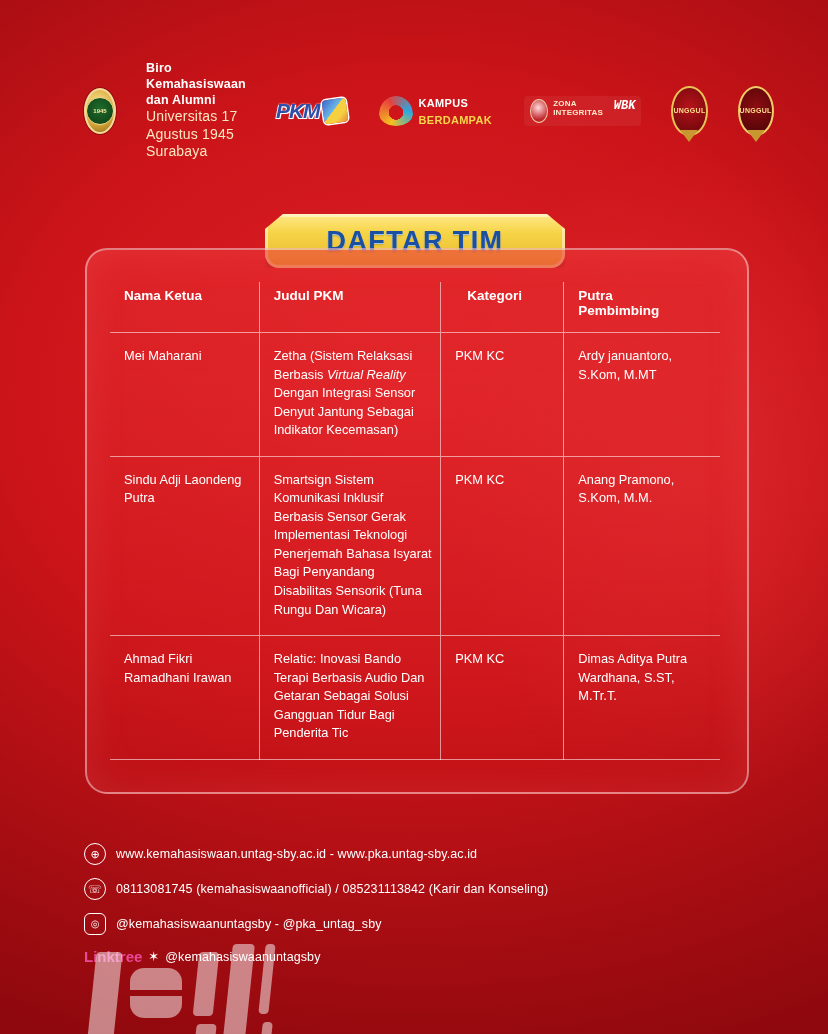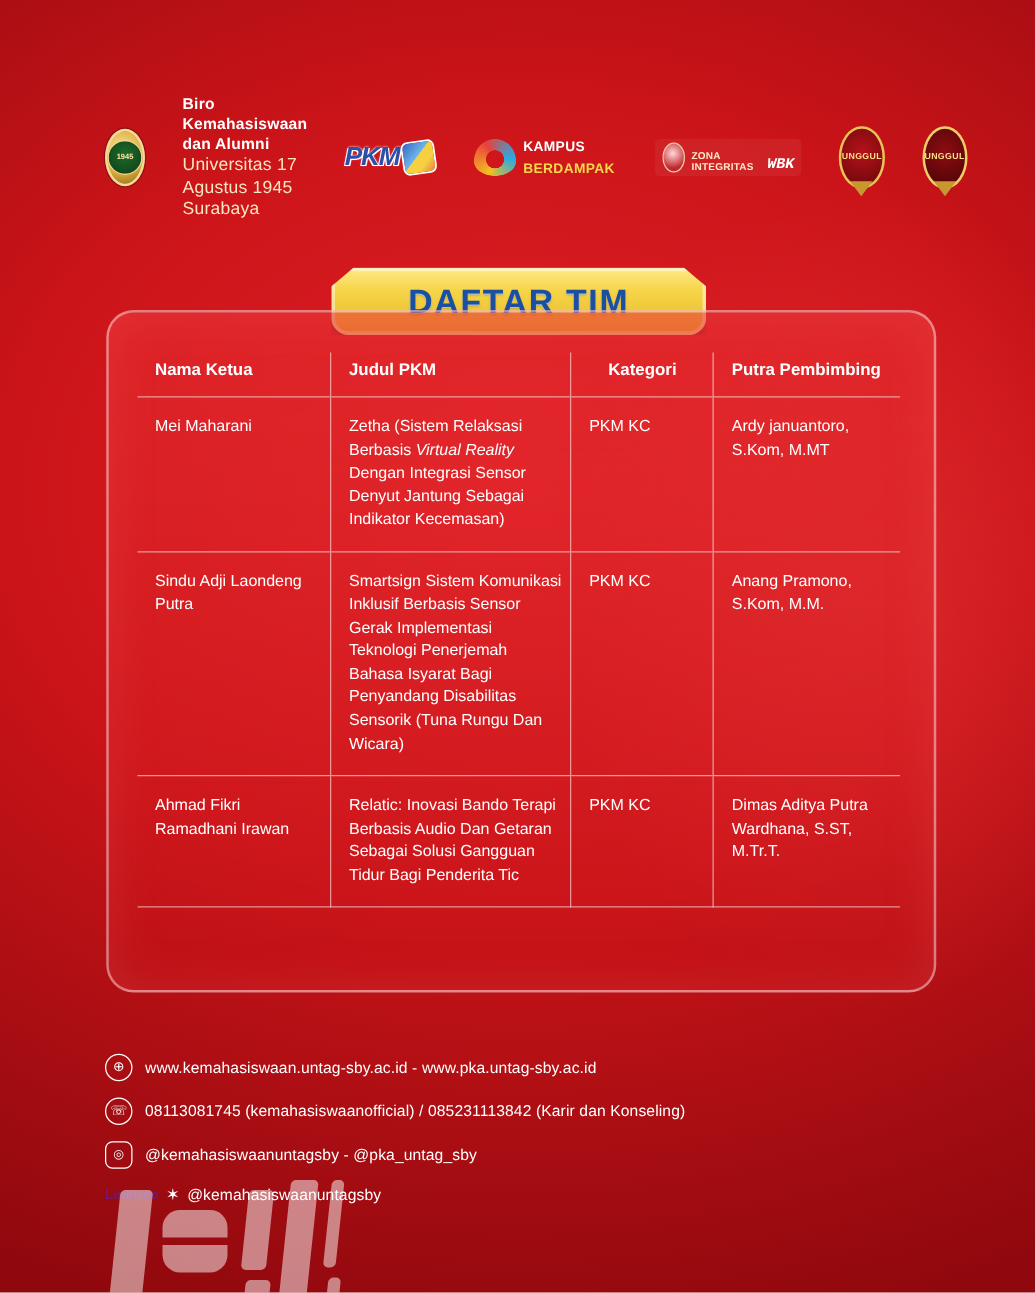--- a/index.html
+++ b/index.html
@@ -28,21 +28,21 @@
 
   
   .glow{
     position:absolute;right:-120px;top:120px;width:520px;height:720px;
     background:radial-gradient(ellipse at center,rgba(255,90,90,.25),rgba(255,0,0,0) 65%);
     pointer-events:none;
   }
 
   
   .header{
-    position:absolute;left:84px;top:96px;right:60px;height:60px;
+    position:absolute;left:84px;top:81px;right:60px;height:60px;
     display:flex;align-items:center;gap:14px;
   }
   .untag-seal{
     width:42px;height:42px;border-radius:50%;
     background:radial-gradient(circle at 40% 35%,#ffe89a,#d8a83a 60%,#8e6a17 100%);
     border:2px solid #f3dc9a;
     display:flex;align-items:center;justify-content:center;
     font-size:7px;color:#2f4a18;font-weight:bold;text-align:center;line-height:1;
     box-shadow:0 0 0 1px rgba(0,0,0,.25);
   }
@@ -78,21 +78,21 @@
     width:34px;height:30px;border-radius:50% 50% 50% 50%/60% 60% 40% 40%;
     background:conic-gradient(from 200deg,#f4c020,#e8413c 35%,#2aa9e0 70%,#f4c020);
     -webkit-mask:radial-gradient(circle at 50% 55%,transparent 30%,#000 31%);
             mask:radial-gradient(circle at 50% 55%,transparent 30%,#000 31%);
   }
   .kampus .kb-text{line-height:1.05;}
   .kampus .kb1{font-size:11px;font-weight:bold;color:#fff;letter-spacing:.3px;}
   .kampus .kb2{font-size:11px;font-weight:bold;color:#f6d64a;letter-spacing:.3px;}
 
   .zi-logo{
-    margin-left:18px;display:flex;align-items:flex-end;gap:5px;
+    margin-left:18px;display:flex;align-items:flex-start;gap:5px;
     background:rgba(255,255,255,.06);padding:3px 6px;border-radius:4px;
   }
   .zi-logo .badge{
     width:22px;height:22px;border-radius:50%;
     background:radial-gradient(circle at 45% 35%,#ffd9d9,#c0272d 70%);
     border:1px solid #f0c7a0;
   }
   .zi-logo .zi-txt{font-size:8px;color:#ffe9c9;line-height:1.15;font-weight:bold;letter-spacing:.2px;}
   .zi-logo .zi-big{font-size:12px;color:#fff;font-weight:bold;font-style:italic;font-family:Liberation Mono, monospace;}
 
@@ -138,21 +138,21 @@
     border:2px solid rgba(255,255,255,.45);
     box-shadow:inset 0 0 40px rgba(255,120,120,.18);
   }
 
   table.tim{
     position:absolute;left:110px;top:282px;width:610px;
     border-collapse:collapse;
   }
   table.tim th{
     font-size:13.5px;font-weight:bold;color:#fff;text-align:left;
-    padding:6px 14px 14px 14px;vertical-align:top;
+    padding:6px 29px 14px 14px;vertical-align:top;
   }
   table.tim th.center{text-align:center;}
   table.tim td{
     font-size:12.8px;color:#fff;vertical-align:top;
     padding:14px 6px 16px 14px;line-height:1.45;
     border-top:1.3px solid rgba(255,255,255,.55);
     border-right:1.3px solid rgba(255,255,255,.55);
   }
   table.tim td:last-child{border-right:none;}
   table.tim tr.head th{border-right:1.3px solid rgba(255,255,255,.55);}
@@ -171,21 +171,21 @@
   }
   .frow{display:flex;align-items:center;gap:10px;margin-bottom:13px;}
   .fico{
     width:20px;height:20px;border-radius:50%;
     border:1.6px solid #fff;display:flex;align-items:center;justify-content:center;
     font-size:11px;color:#fff;flex:0 0 auto;line-height:1;
   }
   .fico.sq{border-radius:6px;font-size:10px;}
   .ftxt{font-size:12.5px;color:#fff;letter-spacing:.1px;}
   .linktree{display:flex;align-items:center;gap:6px;}
-  .linktree .lt-word{font-size:11px;font-weight:bold;color:#701a75;}
+  .linktree .lt-word{font-size:15px;font-weight:bold;color:#ec4899;}
   .linktree .lt-star{font-size:13px;color:#fff;}
 
   
   .watermark{
     position:absolute;left:72px;bottom:-10px;width:240px;height:110px;
     opacity:.55;pointer-events:none;
   }
   .wm-b{
     position:absolute;background:#ffffff;opacity:.9;border-radius:4px;
   }

